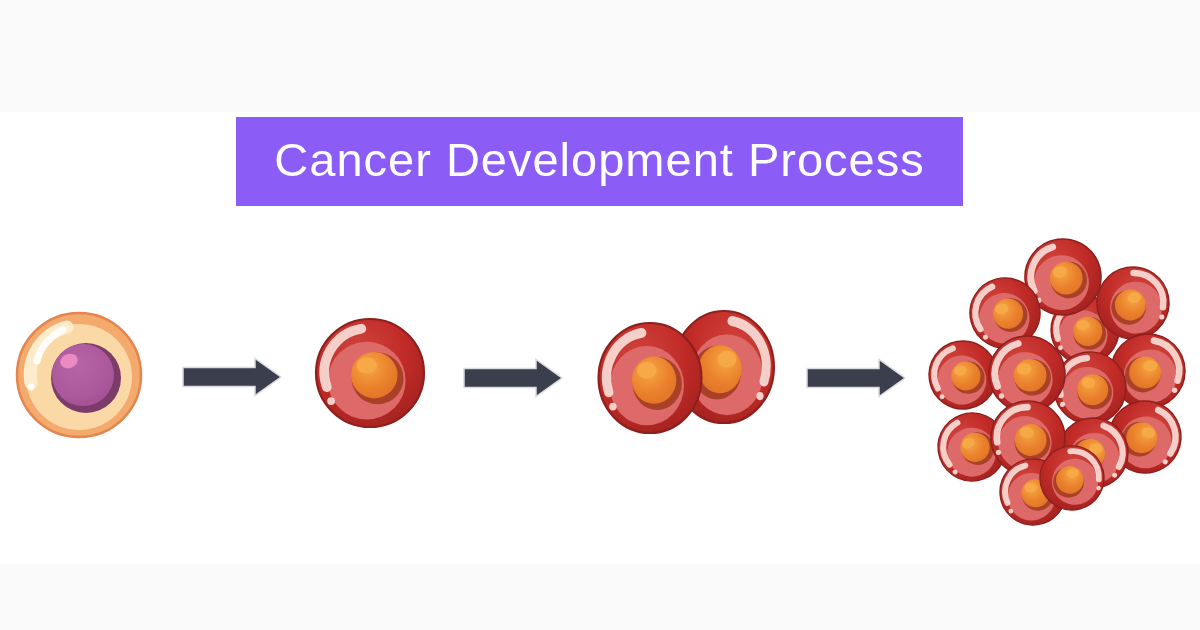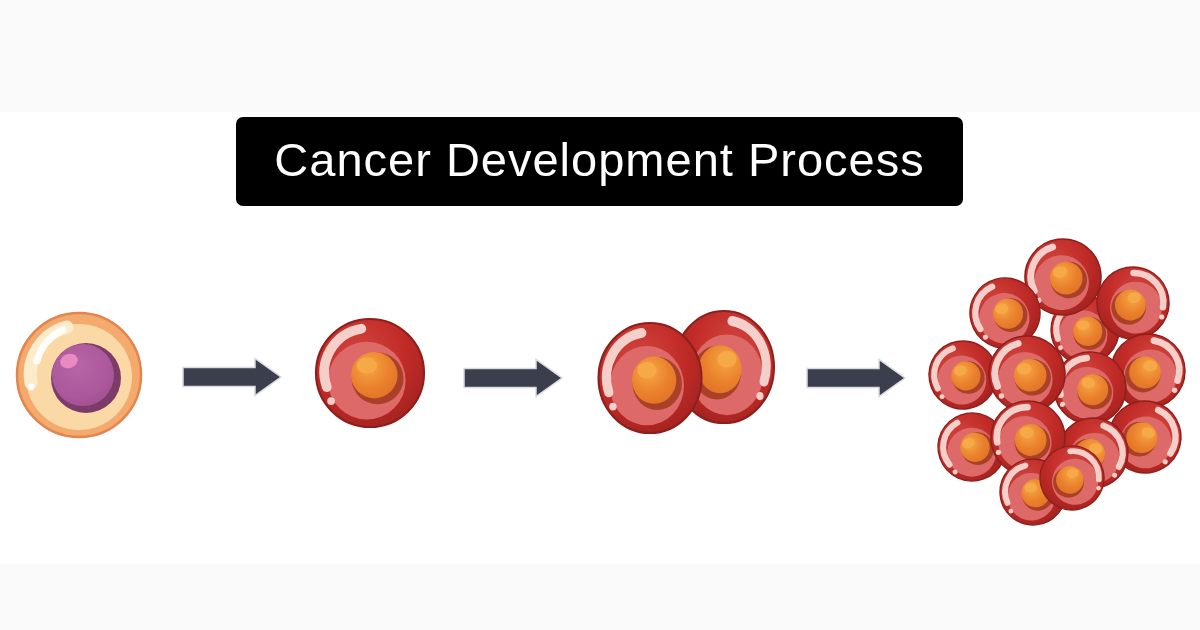--- a/index.html
+++ b/index.html
@@ -37,21 +37,21 @@
   }
 </style>
 </head>
 <body>
 
 <div class="canvas">
 
   <div class="band-top"></div>
   <div class="band-bottom"></div>
 
-  <div class="title-banner" style="background: #000000; color: rgb(255, 255, 255); border-radius: 7px;">
+  <div class="title-banner" style="background: #8b5cf6; color: rgb(255, 255, 255);">
     <span class="title-text">Cancer Development Process</span>
   </div>
 
   <svg class="diagram-svg" width="1200" height="630" viewBox="0 0 1200 630">
     <defs>
       <radialGradient id="gRedBody" cx="40%" cy="32%" r="78%">
         <stop offset="0%" stop-color="#d2453f"></stop>
         <stop offset="55%" stop-color="#c12b27"></stop>
         <stop offset="100%" stop-color="#9e211f"></stop>
       </radialGradient>

